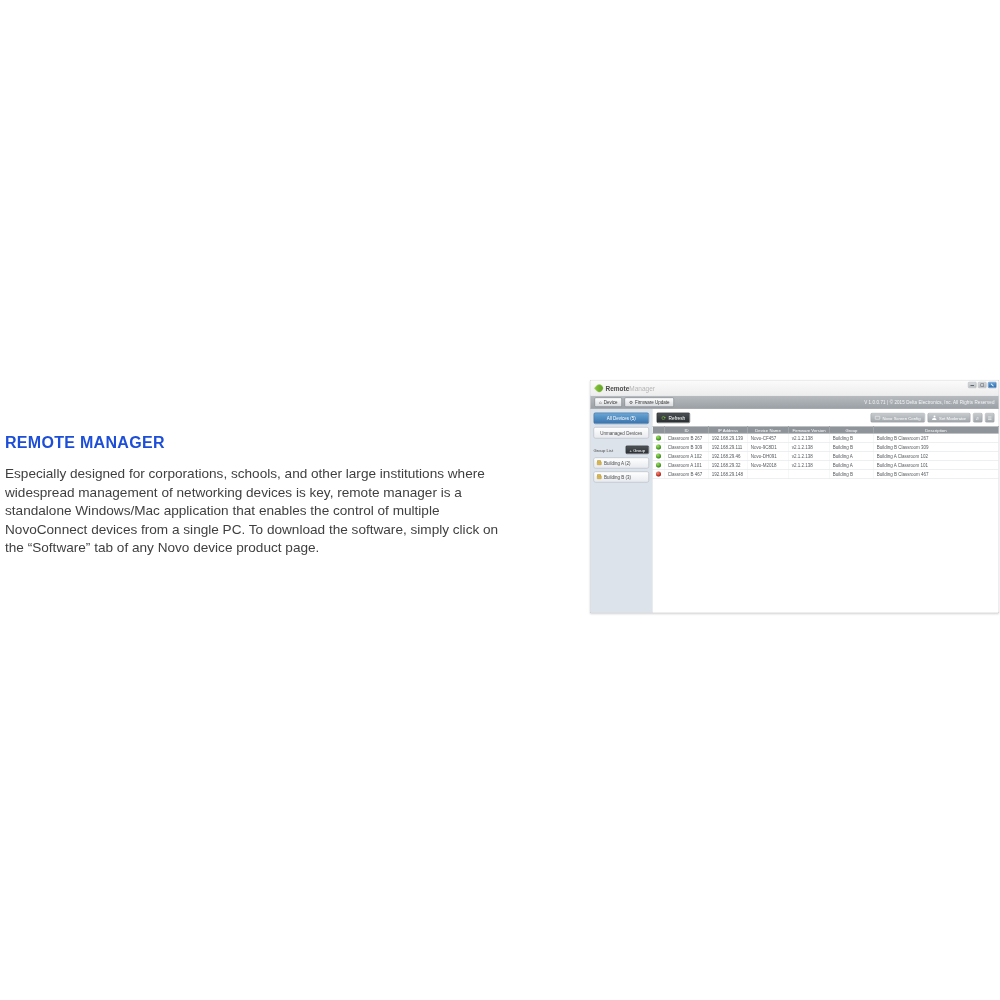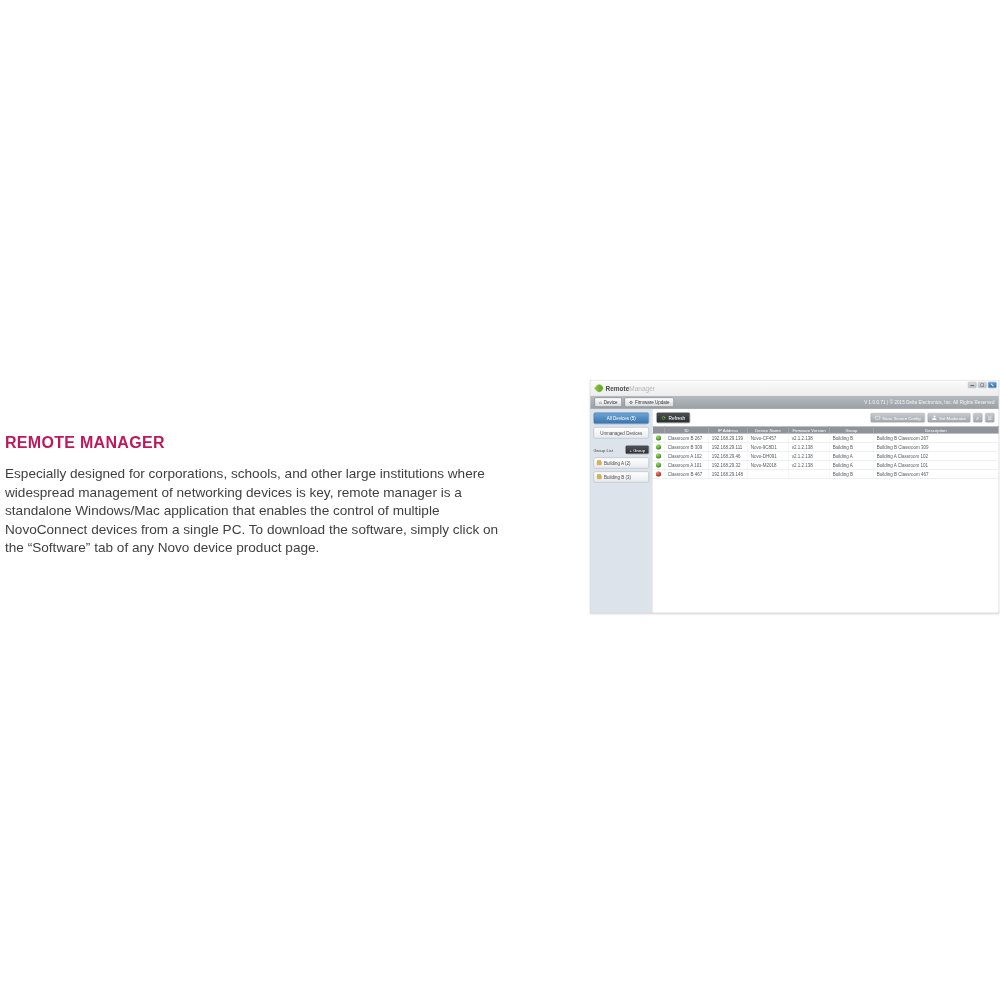--- a/index.html
+++ b/index.html
@@ -1,20 +1,20 @@
 <!DOCTYPE html>
 <html><head>
 <meta charset="utf-8">
 <style>
   * { margin:0; padding:0; box-sizing:border-box; }
   html,body { width:1000px; height:1000px; background:#ffffff; font-family:"Liberation Sans", sans-serif; overflow:hidden; }
 
   
   .article { position:absolute; left:5px; top:434px; width:514px; }
-  .article h2 { font-size:16px; font-weight:bold; color:#be185d; letter-spacing:.3px; margin-bottom:13px; }
+  .article h2 { font-size:16px; font-weight:bold; color:#1d4ed8; letter-spacing:.3px; margin-bottom:13px; }
   .article p { font-size:13.6px; line-height:18.6px; color:#3f3f3f; }
 
   
   .shot { position:absolute; left:590px; top:380px; width:410px; height:234px; }
   .win { width:818px; height:466px; transform:scale(.5); transform-origin:0 0;
          background:#fff; border:1px solid #b6babe; box-shadow:0 1px 4px rgba(0,0,0,.18); position:relative; }
 
   
   .titlebar { height:30px; background:linear-gradient(#fbfbfb,#ededed); display:flex; align-items:center; padding:0 10px; position:relative; }
   .leaf { width:15px; height:15px; background:linear-gradient(135deg,#8cc63f,#5a9e1f); border-radius:0 55% 55% 55%; transform:rotate(-45deg); margin-right:5px; box-shadow:inset 0 0 2px #fff; }

